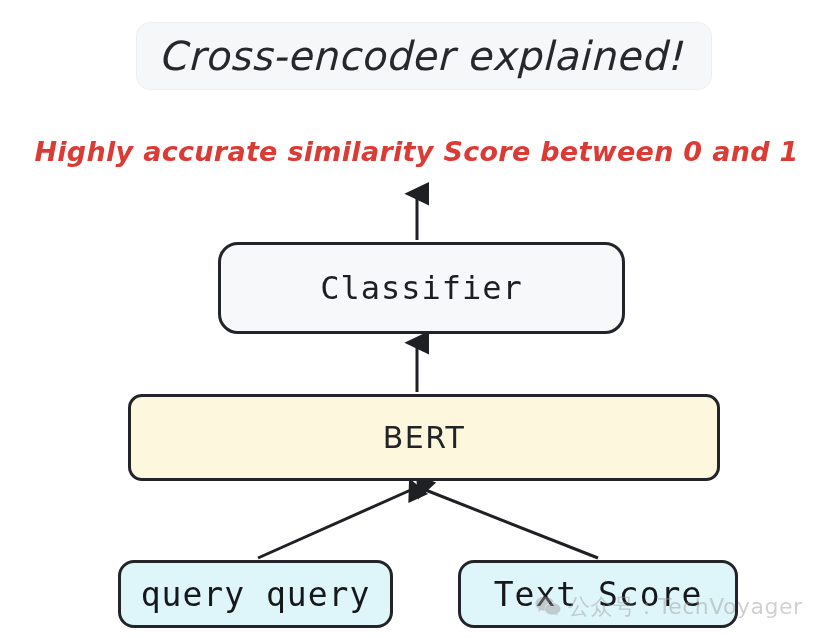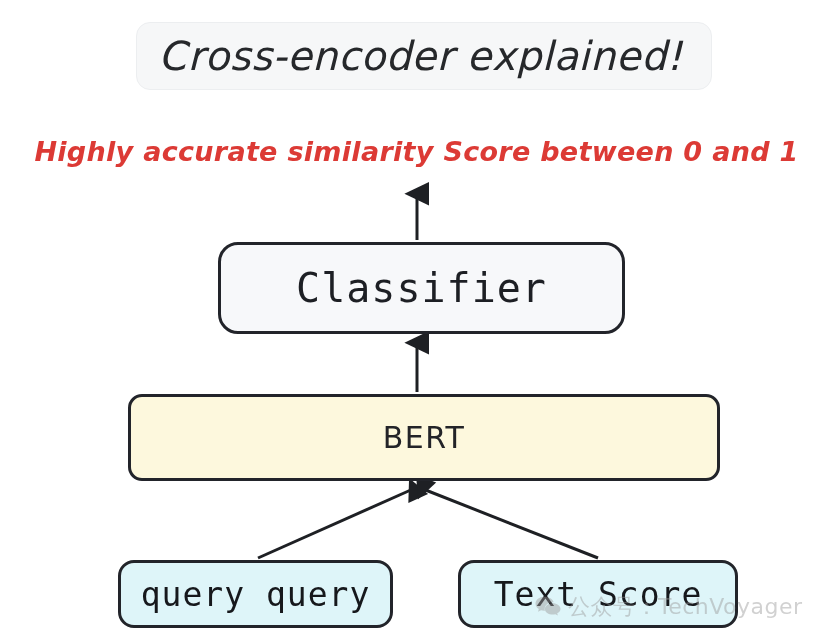--- a/index.html
+++ b/index.html
@@ -78,21 +78,21 @@
   .node-classifier {
     left: 218px;
     top: 242px;
     width: 407px;
     height: 92px;
     background: #f7f8fa;
     border-radius: 20px;
   }
   .node-classifier .node-label {
     font-family: "DejaVu Sans Mono", monospace;
-    font-size: 40px;
+    font-size: 32px;
     color: #1d1f24;
     letter-spacing: 1px;
   }
 
   .node-bert {
     left: 128px;
     top: 394px;
     width: 592px;
     height: 87px;
     background: #fdf8dd;

